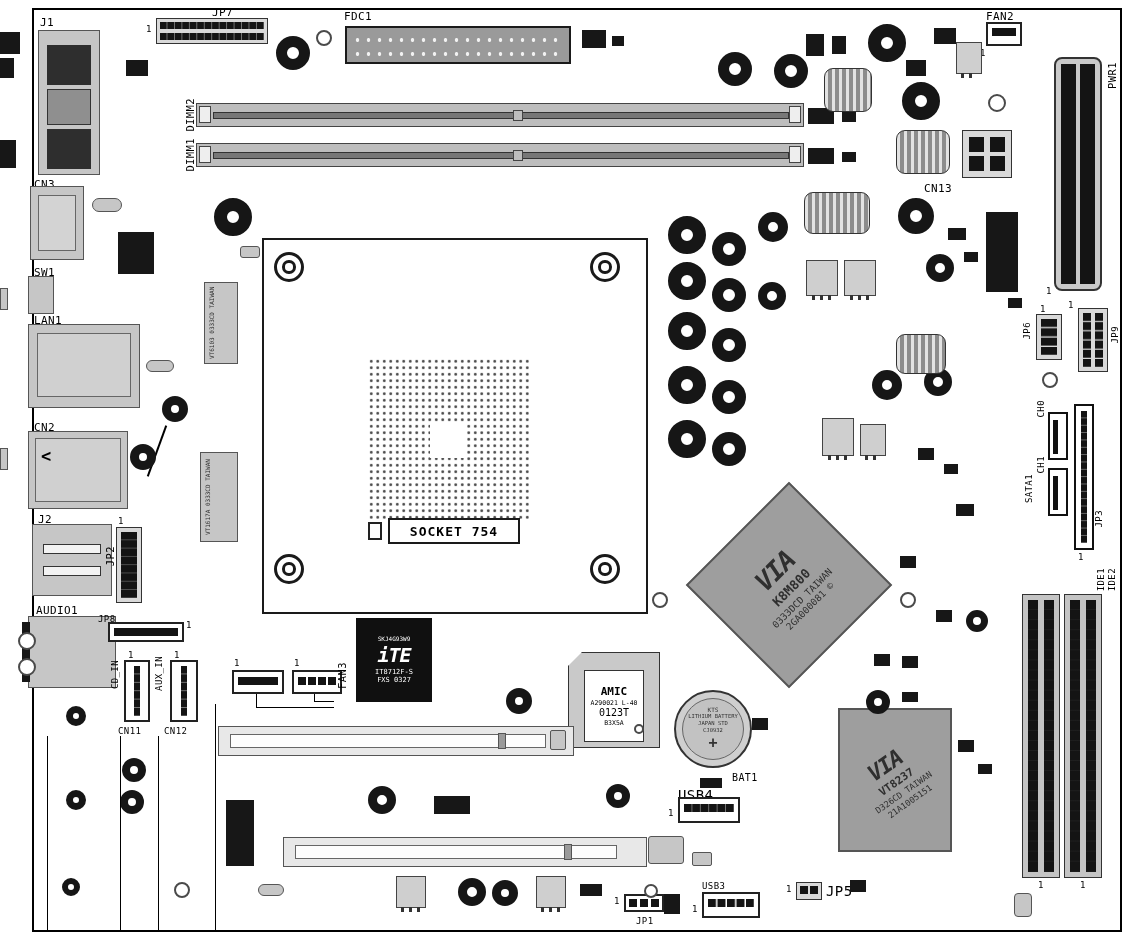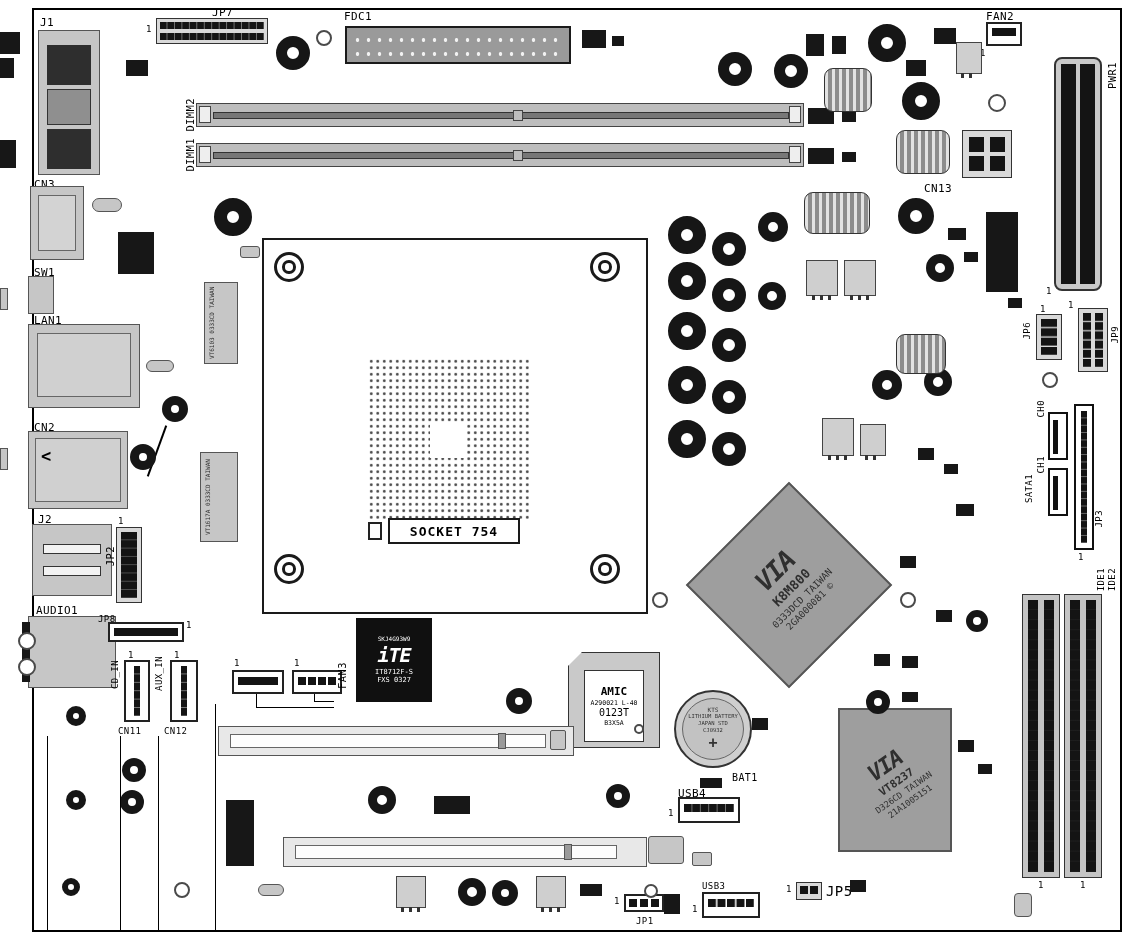--- a/index.html
+++ b/index.html
@@ -235,21 +235,21 @@
       <span>0333CD TAIWAN</span>
     </div>
   </div>
   <div class="pad" style="left:200px;top:452px;width:38px;height:90px">
     <div class="chipv">
       <span>VT1617A</span>
       <span>0333CD TAIWAN</span>
     </div>
   </div>
 
-  <span class="lbl" style="left:678px;top:787px;font-size:11px">USB4</span>
+  <span class="lbl" style="left:678px;top:787px;font-size:14px">USB4</span>
   <span class="one" style="left:668px;top:808px">1</span>
   <div class="conn-white" style="left:678px;top:797px;width:62px;height:26px">
     <div class="grid" style="inset:5px 4px"></div>
   </div>
 
   <span class="lbl" style="left:702px;top:881px;font-size:9px">USB3</span>
   <span class="one" style="left:692px;top:904px">1</span>
   <div class="conn-white" style="left:702px;top:892px;width:58px;height:26px">
     <div class="grid" style="inset:5px 4px"></div>
   </div>

